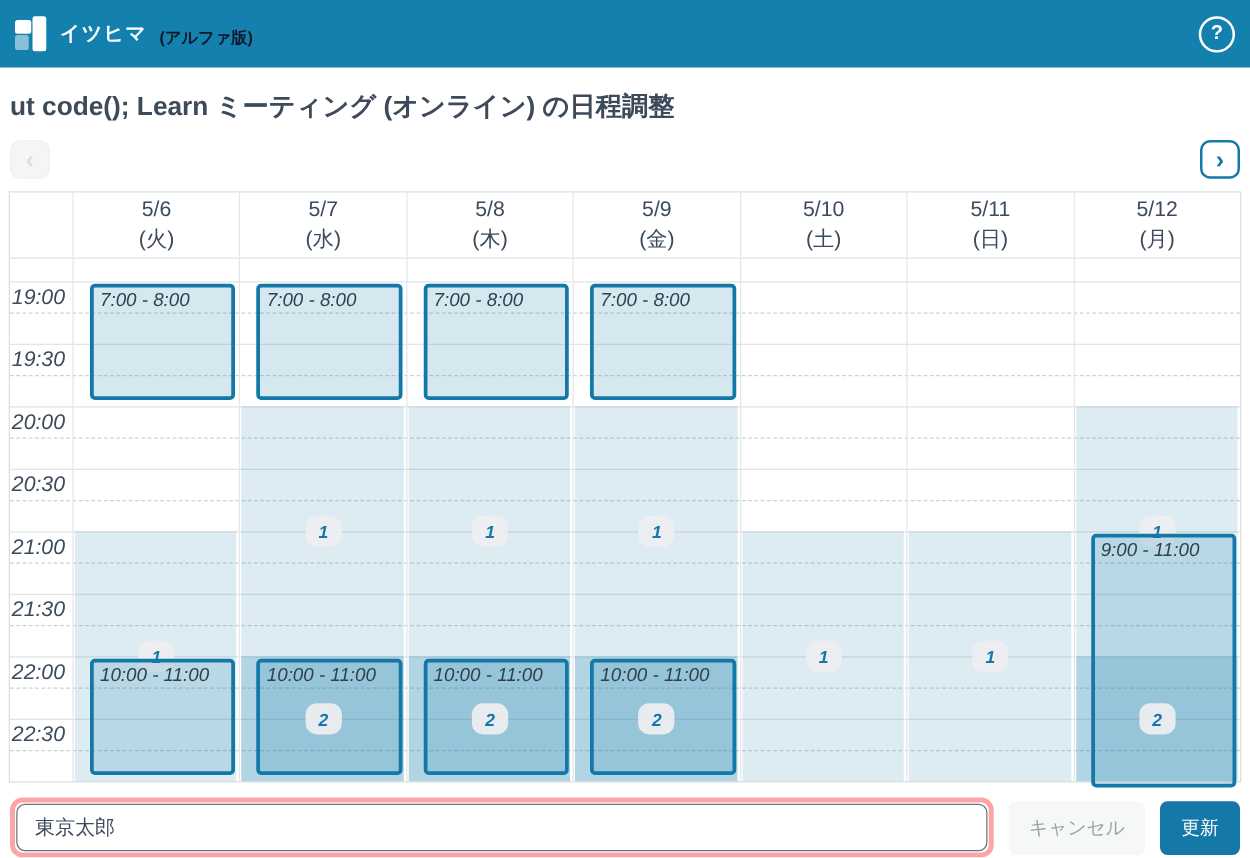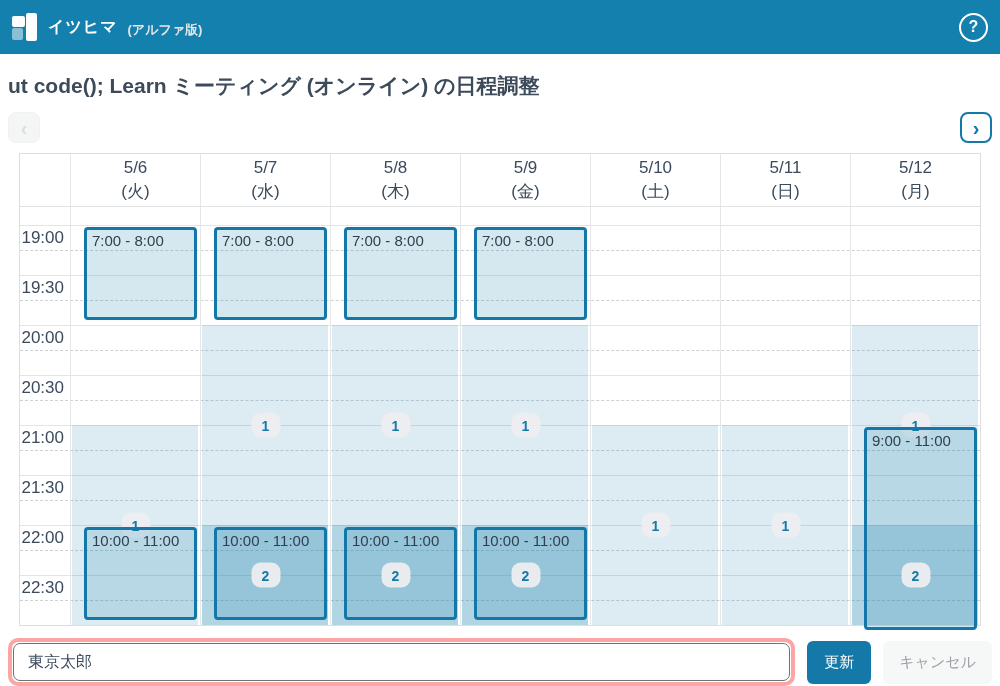--- a/index.html
+++ b/index.html
@@ -8,37 +8,37 @@
     font-family:"Liberation Sans","DejaVu Sans",sans-serif;
     -webkit-font-smoothing:antialiased;
   }
   
   .app-header{height:54px;background:#1380ad;display:flex;align-items:center;padding:0 12px;box-sizing:border-box;gap:10px;}
   .logo{position:relative;width:26px;height:28px;flex:none;}
   .logo .lg-a{position:absolute;right:1px;top:0;width:11px;height:28px;background:#fff;border-radius:2px;}
   .logo .lg-b{position:absolute;left:0;top:3px;width:13px;height:11px;background:#fff;border-radius:2px;}
   .logo .lg-c{position:absolute;left:0;bottom:1px;width:11px;height:12px;background:rgba(255,255,255,.5);border-radius:2px;}
   .app-name{color:#fff;font-size:16px;font-weight:bold;letter-spacing:1px;}
-  .alpha{color:#e5e5e5;font-size:13px;font-weight:bold;margin-top:5px;}
+  .alpha{color:#0f172a;font-size:13px;font-weight:bold;margin-top:5px;}
   .help-btn{margin-left:auto;width:29px;height:29px;border-radius:50%;border:2.5px solid #fff;background:transparent;
     color:#fff;font-size:16px;font-weight:bold;display:flex;align-items:center;justify-content:center;cursor:pointer;box-sizing:border-box;}
   
   .page-title{margin:18px 8px 12px;font-size:21px;line-height:28px;font-weight:600;color:#3d4a5a;}
   .nav-row{display:flex;justify-content:space-between;align-items:center;margin:0 8px 10px;height:31px;}
   .nav-btn{width:32px;height:31px;border-radius:8px;display:flex;align-items:center;justify-content:center;
     font-size:20px;font-weight:bold;box-sizing:border-box;cursor:pointer;line-height:1;}
   .nav-prev{background:#f4f5f5;color:#dcdee0;border:1px solid #f0f1f2;}
   .nav-next{background:#fff;color:#1478a8;border:2px solid #1478a8;}
   
-  .grid{margin:0 19px;border:1px solid #dcdee0;box-sizing:border-box;}
+  .grid{margin:0 7px;border:1px solid #dcdee0;box-sizing:border-box;}
   .grid-header{display:flex;height:52px;border-bottom:1px solid #e0e2e4;}
   .gh-gutter{width:50px;flex:none;}
   .gh-cell{flex:1;border-left:1px solid #e4e6e8;display:flex;flex-direction:column;align-items:center;justify-content:center;
     font-size:17px;color:#3b4a5c;line-height:24px;}
-  .grid-body{position:relative;height:418px;display:flex;}
+  .grid-body{position:relative;height:418px;display:flex;font-style:italic;}
   .gb-gutter{width:50px;flex:none;position:relative;}
   .time-label{position:absolute;right:6px;font-size:17px;color:#3b4a5c;white-space:nowrap;}
   .day-col{flex:1;position:relative;border-left:1px solid #e4e6e8;box-sizing:border-box;}
   .hline{position:absolute;left:0;right:0;height:0;border-top:1px solid #e2e4e6;z-index:0;}
   .hline.dot{border-top:1px dashed #ccd2d6;}
   .region{position:absolute;left:1px;right:2px;z-index:1;}
   .region.c1{background:rgba(20,126,170,.15);}
   .region.c2{background:rgba(20,126,170,.33);}
   .block{position:absolute;left:13px;right:3px;z-index:3;background:rgba(20,126,170,.18);
     border:3px solid #1377a7;border-radius:4px;box-sizing:border-box;cursor:pointer;}
@@ -200,15 +200,15 @@
           <div class="block-label">9:00 - 11:00</div>
         </div>
       </div>
     </div>
 </div>
 
 <div class="footer">
   <div class="input-wrap">
     <input class="name-input" type="text" value="東京太郎" style="">
   </div>
+  <button class="btn btn-cancel">キャンセル</button>
   <button class="btn btn-update">更新</button>
-  <button class="btn btn-cancel">キャンセル</button>
 </div>
 
 </body></html>

